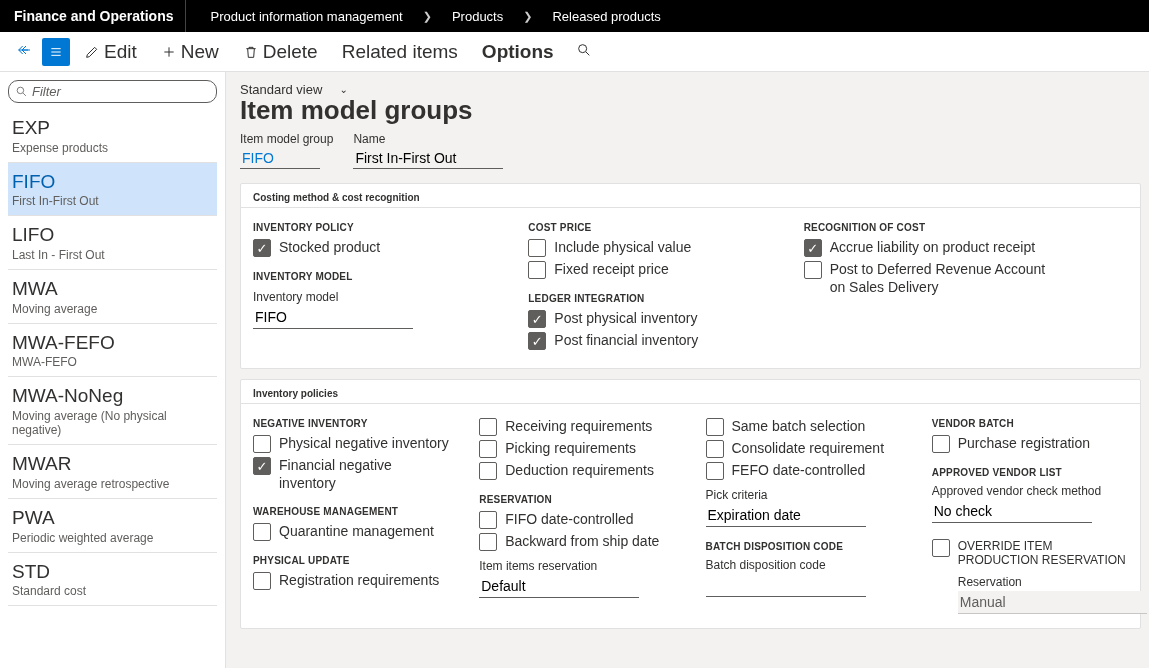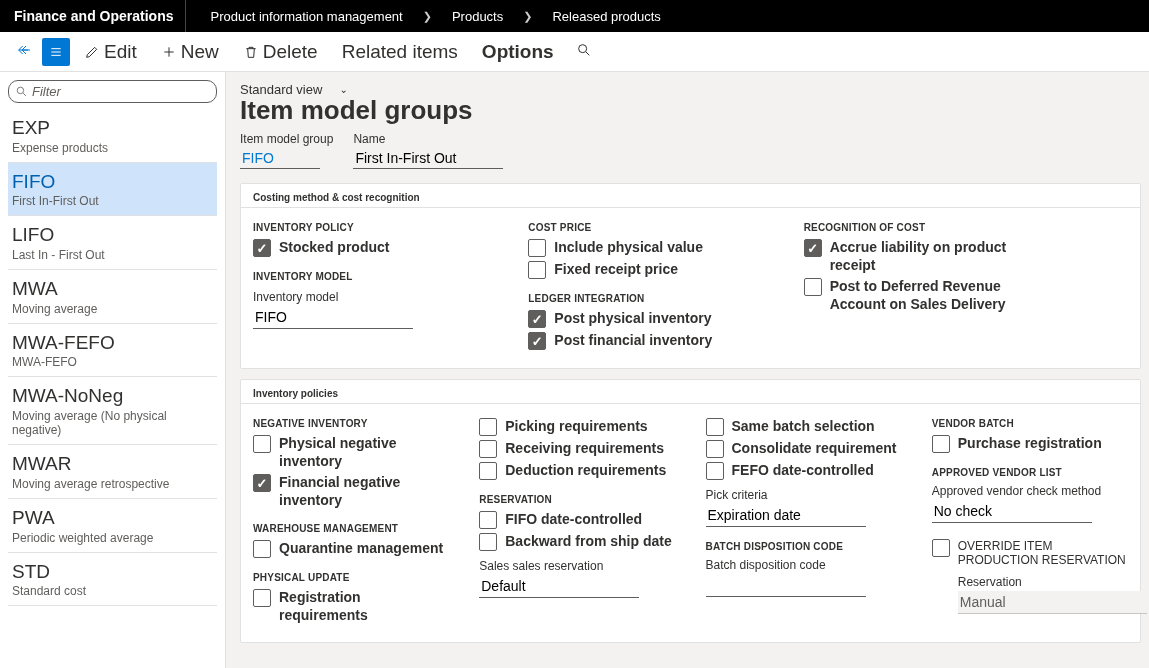--- a/index.html
+++ b/index.html
@@ -43,21 +43,21 @@
   .hf input { border:none; border-bottom:1px solid #605e5c; background:transparent; font-size:14px; padding: 2px 2px; outline:none; width: 90px;}
   .hf input.id { color:#0078d4; width: 80px; }
   .hf input.name { width: 150px; }
   
   .panel { background:#fff; border-radius:2px; border:1px solid #e1e1e1; margin-right:8px; margin-bottom:10px; }
   .panel-head { font-weight:600; padding: 8px 12px 4px 12px; border-bottom:1px solid #e1e1e1; font-size: 10px; }
   .panel-body { padding: 10px 12px 14px 12px; display:flex; gap: 30px; }
   .col { flex:1; min-width:0; }
   .sect-head { font-weight:600; font-size:10px; text-transform:uppercase; color:#323130; margin-bottom:6px; margin-top:4px; letter-spacing: 0.2px;}
   .sect-head.mt { margin-top: 14px; }
-  .ck { display:flex; align-items:flex-start; gap:8px; margin: 4px 0; cursor:pointer;font-weight:bold; }
+  .ck { display:flex; align-items:flex-start; gap:8px; margin: 4px 0; cursor:pointer; }
   .ck .box { width:18px; height:18px; border:1px solid #605e5c; border-radius:2px; flex-shrink:0; display:flex; align-items:center; justify-content:center; background:#fff;}
   .ck.checked .box { background:#605e5c; border-color:#605e5c; color:#fff; }
   .ck.checked .box::after { content:"✓"; font-size:13px; line-height:1; }
   .ck .lbl { font-size:14px; line-height:1.25; }
   .fld-label { font-size:12px; color:#323130; margin-top:8px; margin-bottom:2px; }
   .uinput { border:none; border-bottom:1px solid #605e5c; background:transparent; font-size:14px; padding:3px 2px; width: 160px; outline:none; }
   .uinput.ro { background: #f3f2f1; border-bottom:1px solid #c8c6c4; color:#605e5c; }
   .uinput.wide { width: 189px; }
 
   .ck-inline-head { display:flex; align-items:flex-start; gap:8px; margin-top:4px;}
@@ -265,40 +265,40 @@
             </div>
           <div class="sect-head mt">PHYSICAL UPDATE</div>
           <div class="ck">
               <span class="box"></span>
               <span class="lbl">Registration requirements</span>
             </div>
         </div>
         <div class="col">
           <div class="ck">
               <span class="box"></span>
+              <span class="lbl">Receiving requirements</span>
+            </div>
+          <div class="ck">
+              <span class="box"></span>
               <span class="lbl">Picking requirements</span>
             </div>
           <div class="ck">
               <span class="box"></span>
-              <span class="lbl">Receiving requirements</span>
-            </div>
-          <div class="ck">
-              <span class="box"></span>
               <span class="lbl">Deduction requirements</span>
             </div>
           <div class="sect-head mt">RESERVATION</div>
           <div class="ck">
               <span class="box"></span>
               <span class="lbl">FIFO date-controlled</span>
             </div>
           <div class="ck">
               <span class="box"></span>
               <span class="lbl">Backward from ship date</span>
             </div>
-          <div class="fld-label">Sales sales reservation</div>
+          <div class="fld-label">Item items reservation</div>
           <input class="uinput" value="Default" style="">
         </div>
         <div class="col">
           <div class="ck">
               <span class="box"></span>
               <span class="lbl">Same batch selection</span>
             </div>
           <div class="ck">
               <span class="box"></span>
               <span class="lbl">Consolidate requirement</span>

